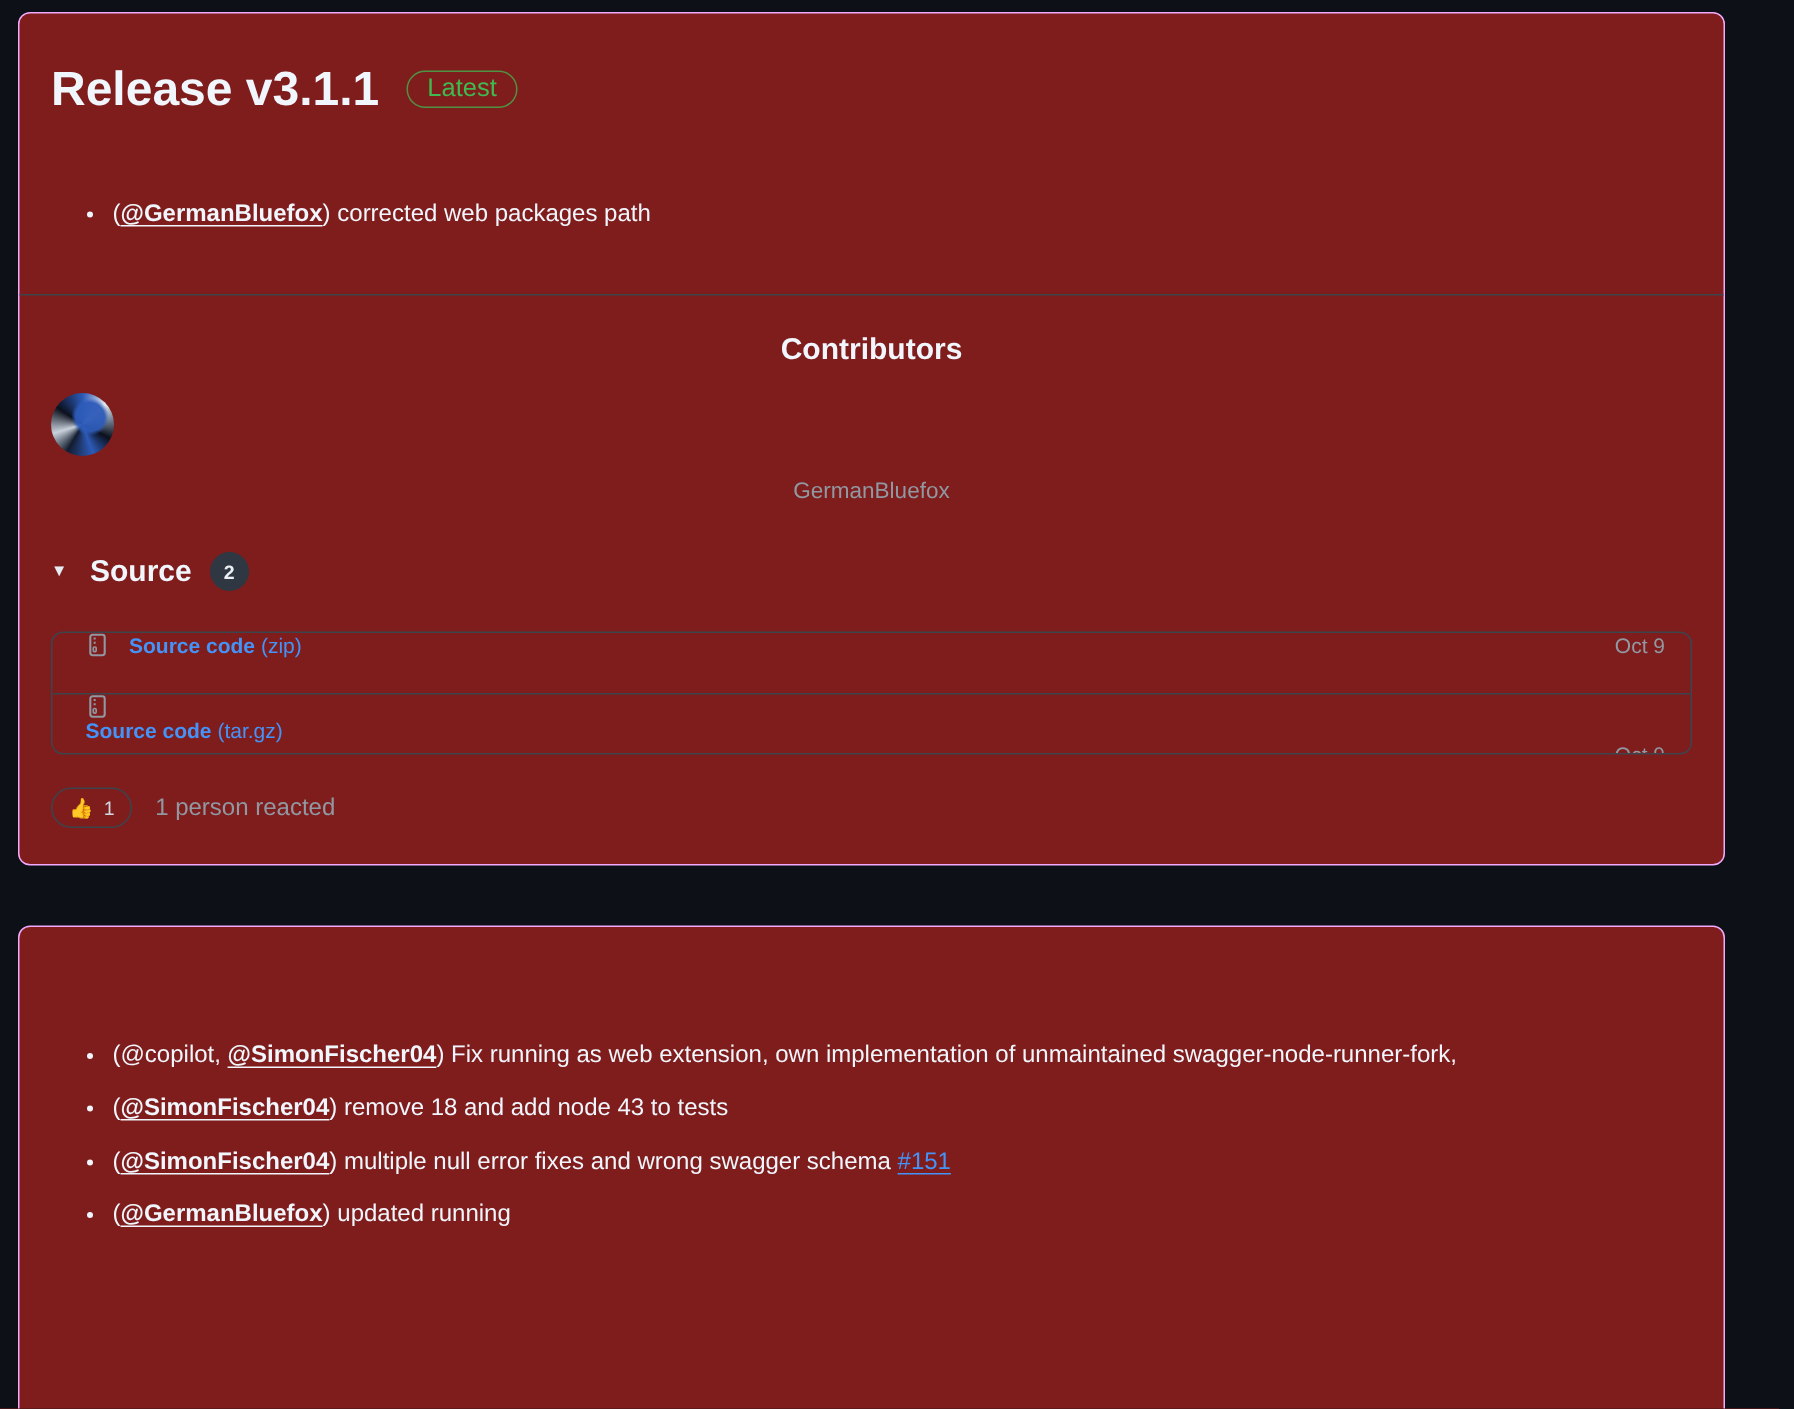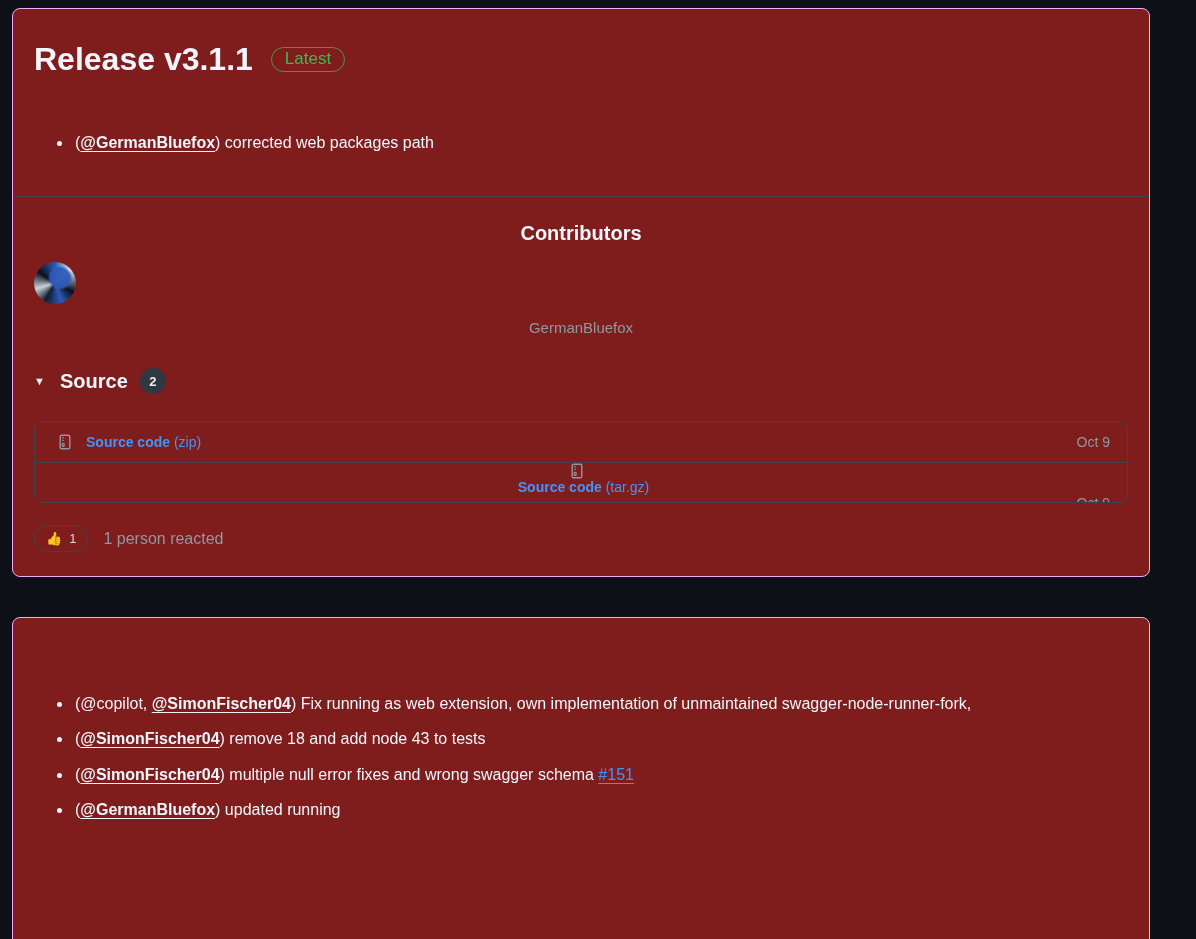--- a/index.html
+++ b/index.html
@@ -75,21 +75,21 @@
   .tri { font-size: 11px; color: #e6edf3; width: 15px; line-height: 1; }
   .assets-label { font-size: 20px; font-weight: 700; line-height: 1.3; }
   .count-badge {
     background: #2f3742; color: #eceff3;
     width: 26px; height: 26px; border-radius: 50%;
     display: inline-flex; align-items: center; justify-content: center;
     font-size: 13px; font-weight: 700; margin-left: 1px;
   }
 
   .assets-box { margin-top: 27px; border: 1px solid #3d444d; border-radius: 8px; overflow: hidden; }
-  .asset-row { display: flex; align-items: center; height: 40px; padding: 0 17px 0 22px; }
+  .asset-row { display: flex; height: 40px; padding: 0 17px 0 22px; }
   .asset-row + .asset-row { border-top: 1px solid #3d444d; flex-direction: column; }
   .asset-icon { display: flex; margin-right: 13px; flex: none; }
   .asset-link { color: #4493f8; text-decoration: none; font-size: 14px; cursor: pointer; }
   .asset-link .fname { font-weight: 700; }
   .asset-date { margin-left: auto; color: #9198a1; font-size: 14px; }
 
   .reactions { display: flex; align-items: center; gap: 15px; margin-top: 22px; }
   .reaction-pill {
     display: inline-flex; align-items: center; gap: 7px;
     border: 1px solid #3d444d; border-radius: 14px;

